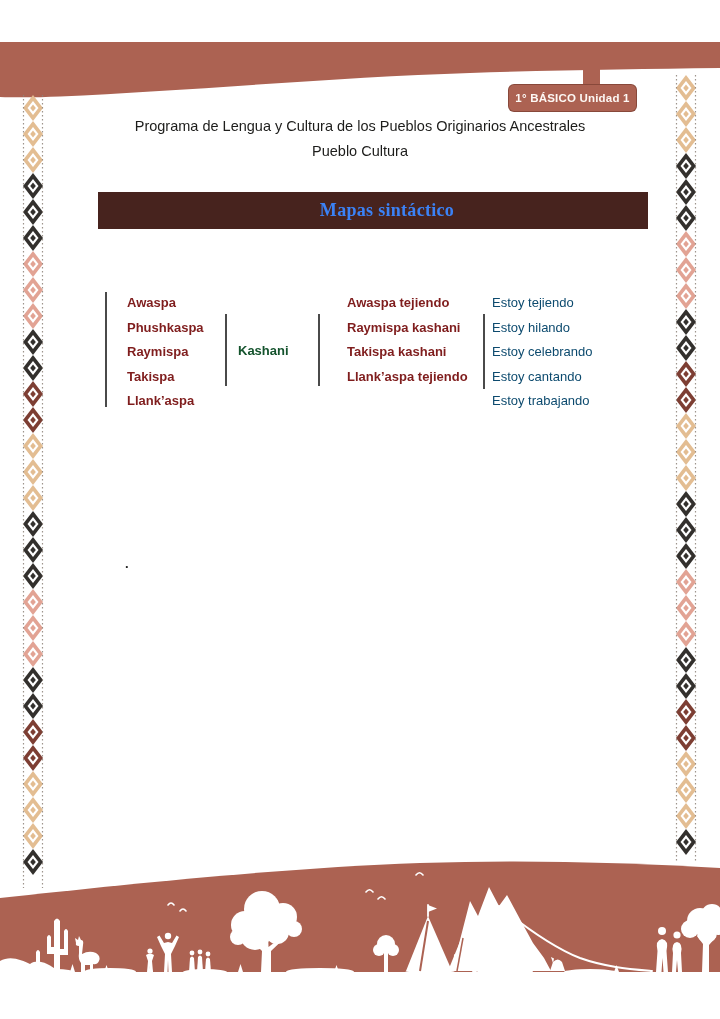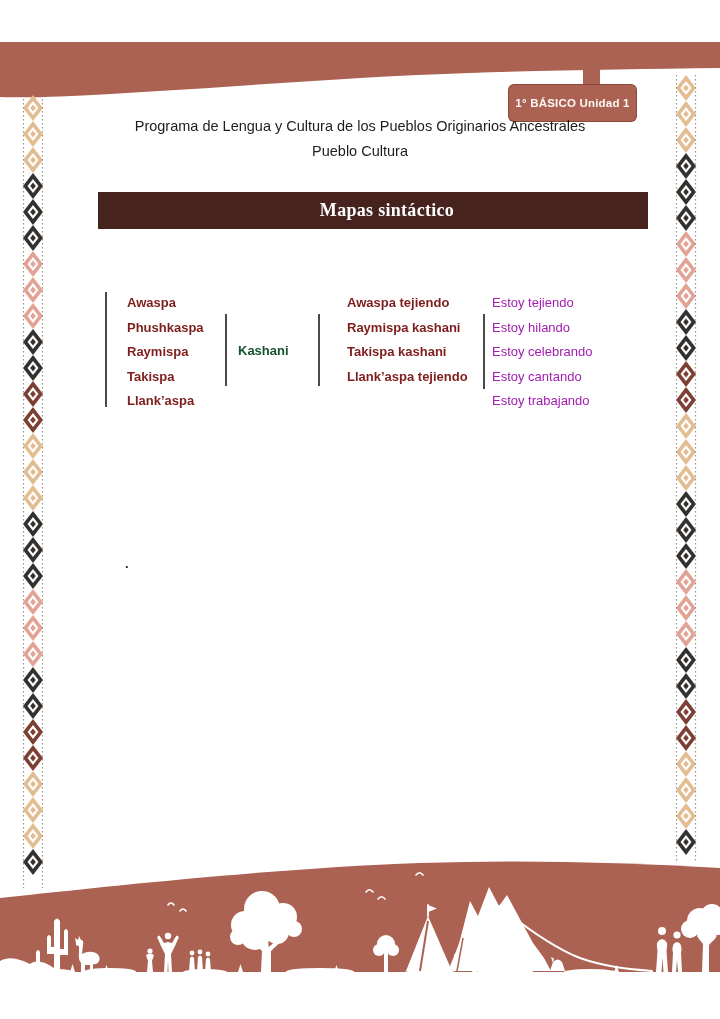--- a/index.html
+++ b/index.html
@@ -12,21 +12,21 @@
 
   
   .top-wave{position:absolute;top:0;left:0;}
 
   
   .badge-tab{
     position:absolute;left:583px;top:68px;width:17px;height:20px;
     background:var(--brown);border-radius:0 0 4px 4px;
   }
   .badge{
-    position:absolute;left:508px;top:84px;width:129px;height:38px;
+    position:absolute;left:508px;top:84px;width:129px;height:28px;
     background:var(--brown);border:1px solid rgba(70,25,15,.35);
     border-radius:6px;display:flex;align-items:center;justify-content:center;
     box-sizing:border-box;
   }
   .badge span{color:#fdf8f4;font-size:11.5px;font-weight:600;letter-spacing:.2px;}
 
   
   .strip{position:absolute;width:22px;}
   .strip.left{left:22px;top:95px;height:793px;}
   .strip.right{left:675px;top:75px;height:788px;}
@@ -35,30 +35,30 @@
   .title{position:absolute;top:114px;left:40px;width:640px;text-align:center;
     color:#1d1d1b;font-weight:normal;font-size:14.5px;line-height:25px;}
 
   
   .banner{
     position:absolute;left:98px;top:192px;width:550px;height:37px;
     background:var(--maroon);display:flex;align-items:center;justify-content:center;
   }
   .banner span{
     font-family:"Liberation Serif","DejaVu Serif",serif;
-    color:#ffffff;font-size:18px;font-weight:bold;letter-spacing:.3px;margin-left:28px;
+    color:#3b82f6;font-size:18px;font-weight:bold;letter-spacing:.3px;margin-left:28px;
   }
 
   
   .vbar{position:absolute;width:2px;background:#4a4a4a;}
   .mcol{position:absolute;color:#7f1d1d;font-size:13px;}
   .mcol .mrow{height:24.6px;line-height:24.6px;white-space:pre;}
   .bold{font-weight:bold;}
   .mword{position:absolute;color:#14532d;font-size:13px;line-height:24.6px;}
-  .translations{color:#a21caf;font-weight:normal;}
+  .translations{color:#0c4a6e;font-weight:normal;}
 
   .stray{position:absolute;left:125px;top:556px;color:#222;font-size:13px;font-weight:bold;}
 
   
   .bottom-scene{position:absolute;left:0;top:859px;}
 </style>
 </head>
 <body>
 
 <div class="page">

